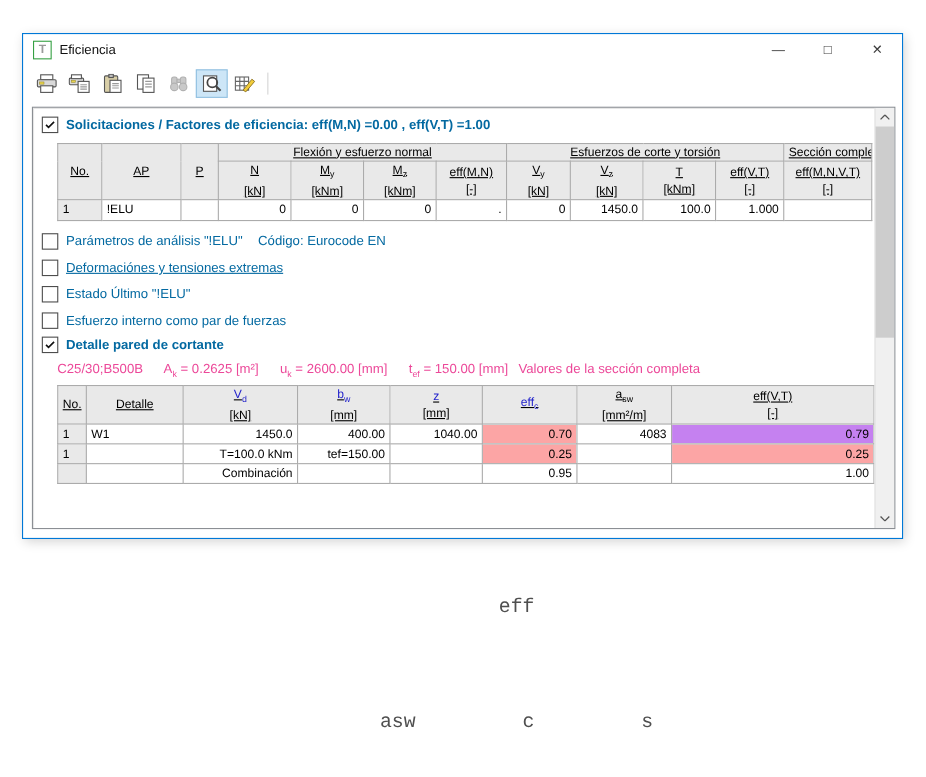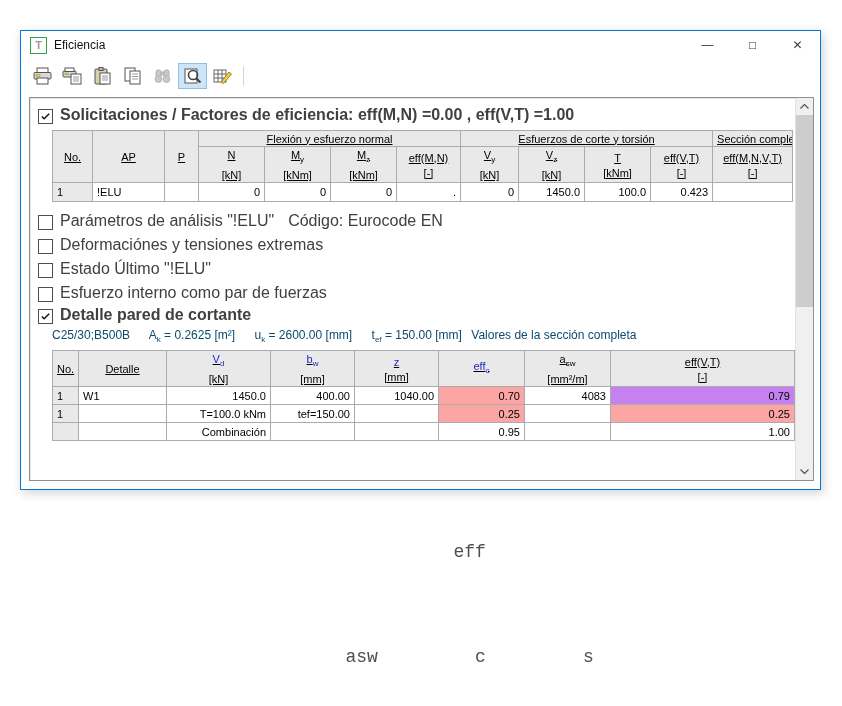--- a/index.html
+++ b/index.html
@@ -21,21 +21,21 @@
   .tbtn.disabled{opacity:.45;filter:grayscale(1);}
   .tsep{width:1px;height:20px;background:#d4d4d4;margin-left:5px;}
   
   .panel{position:absolute;left:8px;top:66px;width:783px;height:382px;background:#fff;
     border:1px solid #8b8f94;box-shadow:inset 1px 1px 0 #e6e6e6;overflow:hidden;}
   .vscroll{position:absolute;top:0;right:0;width:17px;height:100%;background:#f0f0f0;border-left:1px solid #e2e2e2;}
   .vs-btn{position:absolute;left:0;width:17px;height:17px;display:flex;align-items:center;justify-content:center;}
   .vs-btn.up{top:0;} .vs-btn.down{bottom:0;}
   .vs-thumb{position:absolute;left:0;top:17px;width:17px;height:192px;background:#cdcdcd;}
   
-  .cb-row{position:absolute;left:8px;display:flex;align-items:flex-end;font-size:16px;color:#404040;white-space:nowrap;}
+  .cb-row{position:absolute;left:8px;display:flex;align-items:flex-start;font-size:12px;color:#0369a1;white-space:nowrap;}
   .cbox{width:13px;height:13px;border:1px solid #4d4d4d;background:#fff;display:inline-flex;
     align-items:center;justify-content:center;flex:0 0 13px;}
   .cb-label{margin-left:7px;}
   .cb-extra{margin-left:14px;}
   .bold{font-weight:bold;}
   
   table.grid{position:absolute;border-collapse:collapse;table-layout:fixed;font-size:11px;color:#000;
     background:#fff;border:1px solid #7d7d7d;}
   table.grid th,table.grid td{border:1px solid #ababab;padding:0 4px;font-weight:normal;
     overflow:hidden;white-space:nowrap;}
@@ -43,21 +43,21 @@
   tr.h16{height:16px;} tr.h32{height:32px;} tr.h19{height:19px;} tr.h18{height:18px;}
   .nm{display:block;line-height:16px;} .un{display:block;line-height:14px;text-align:center;}
   td.rowhdr{background:#e9e9e9;}
   td.num{text-align:right;}
   td.ylw{background:#fca5a5;}
   td.ppl{background:#c581f0;}
   td.b{font-weight:bold;}
   .blue{color:#2424cc;}
   sub{font-size:8px;}
   
-  .info-line{position:absolute;left:22px;top:230px;font-size:12px;color:#0c4a6e;white-space:nowrap;}
+  .info-line{position:absolute;left:22px;top:230px;font-size:12px;color:#ec4899;white-space:nowrap;}
   .info-line .gap{display:inline-block;width:16px;}
   .info-line .gap2{display:inline-block;width:6px;}
   
   .mono{position:absolute;left:205px;top:492px;font-family:"Liberation Mono",monospace;
     font-size:18px;line-height:24px;color:#4f4f4f;white-space:pre;}
   .m-line{height:24px;}
   .m-title{margin-left:23ch;margin-bottom:9px;}
   .m-label{display:inline-block;width:8ch;}
   .m-asw{display:inline-block;width:4ch;text-align:right;}
   .m-gap{display:inline-block;width:2ch;}
@@ -226,32 +226,32 @@
           <td class="rowhdr">1</td>
           <td>!ELU</td>
           <td></td>
           <td class="num">0</td>
           <td class="num">0</td>
           <td class="num">0</td>
           <td class="num">.</td>
           <td class="num">0</td>
           <td class="num">1450.0</td>
           <td class="num">100.0</td>
-          <td class="num">0.423</td>
+          <td class="num">1.000</td>
           <td class="num"></td>
         </tr>
       </tbody>
     </table>
 
     <div class="cb-row" style="top:114px;">
       <span class="cbox"></span>
       <span class="cb-label">Parámetros de análisis "!ELU"</span>
       <span class="cb-extra">Código: Eurocode EN</span>
     </div>
-    <div class="cb-row" style="top:138px;">
+    <div class="cb-row" style="top:138px;text-decoration:underline;">
       <span class="cbox"></span>
       <span class="cb-label">Deformaciónes y tensiones extremas</span>
     </div>
     <div class="cb-row" style="top:162px;">
       <span class="cbox"></span>
       <span class="cb-label">Estado Último "!ELU"</span>
     </div>
     <div class="cb-row" style="top:186px;">
       <span class="cbox"></span>
       <span class="cb-label">Esfuerzo interno como par de fuerzas</span>

